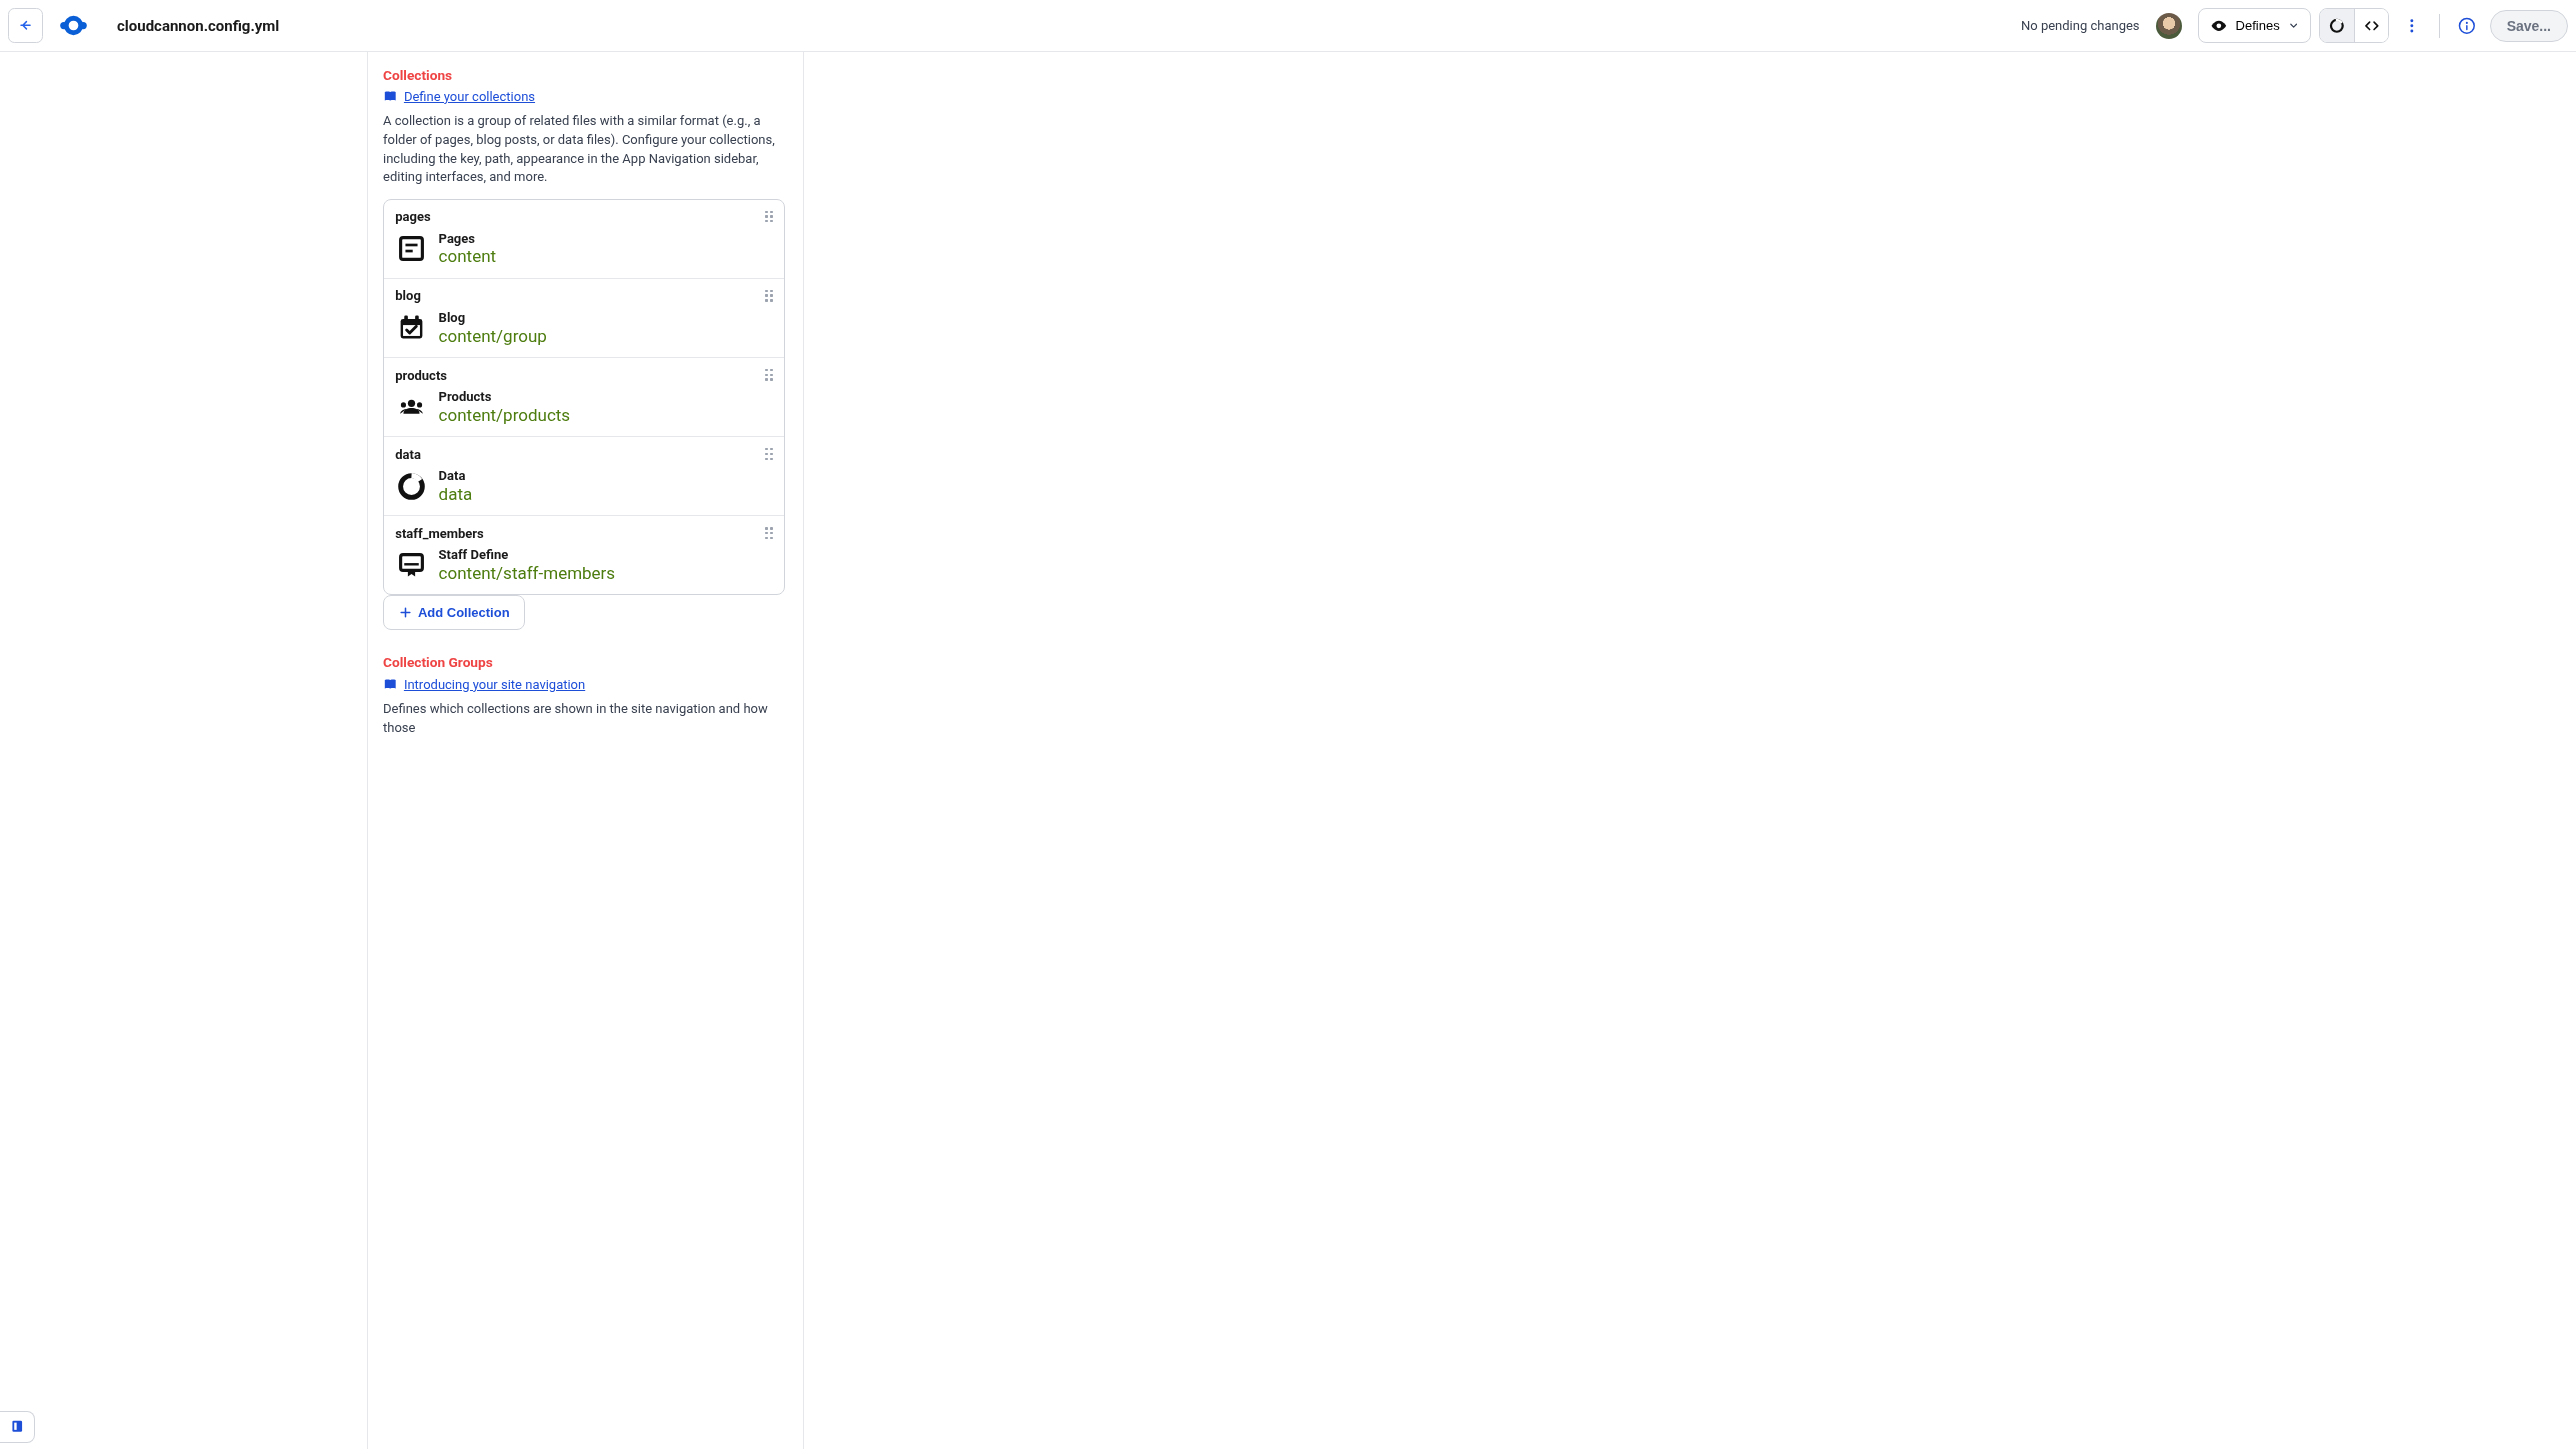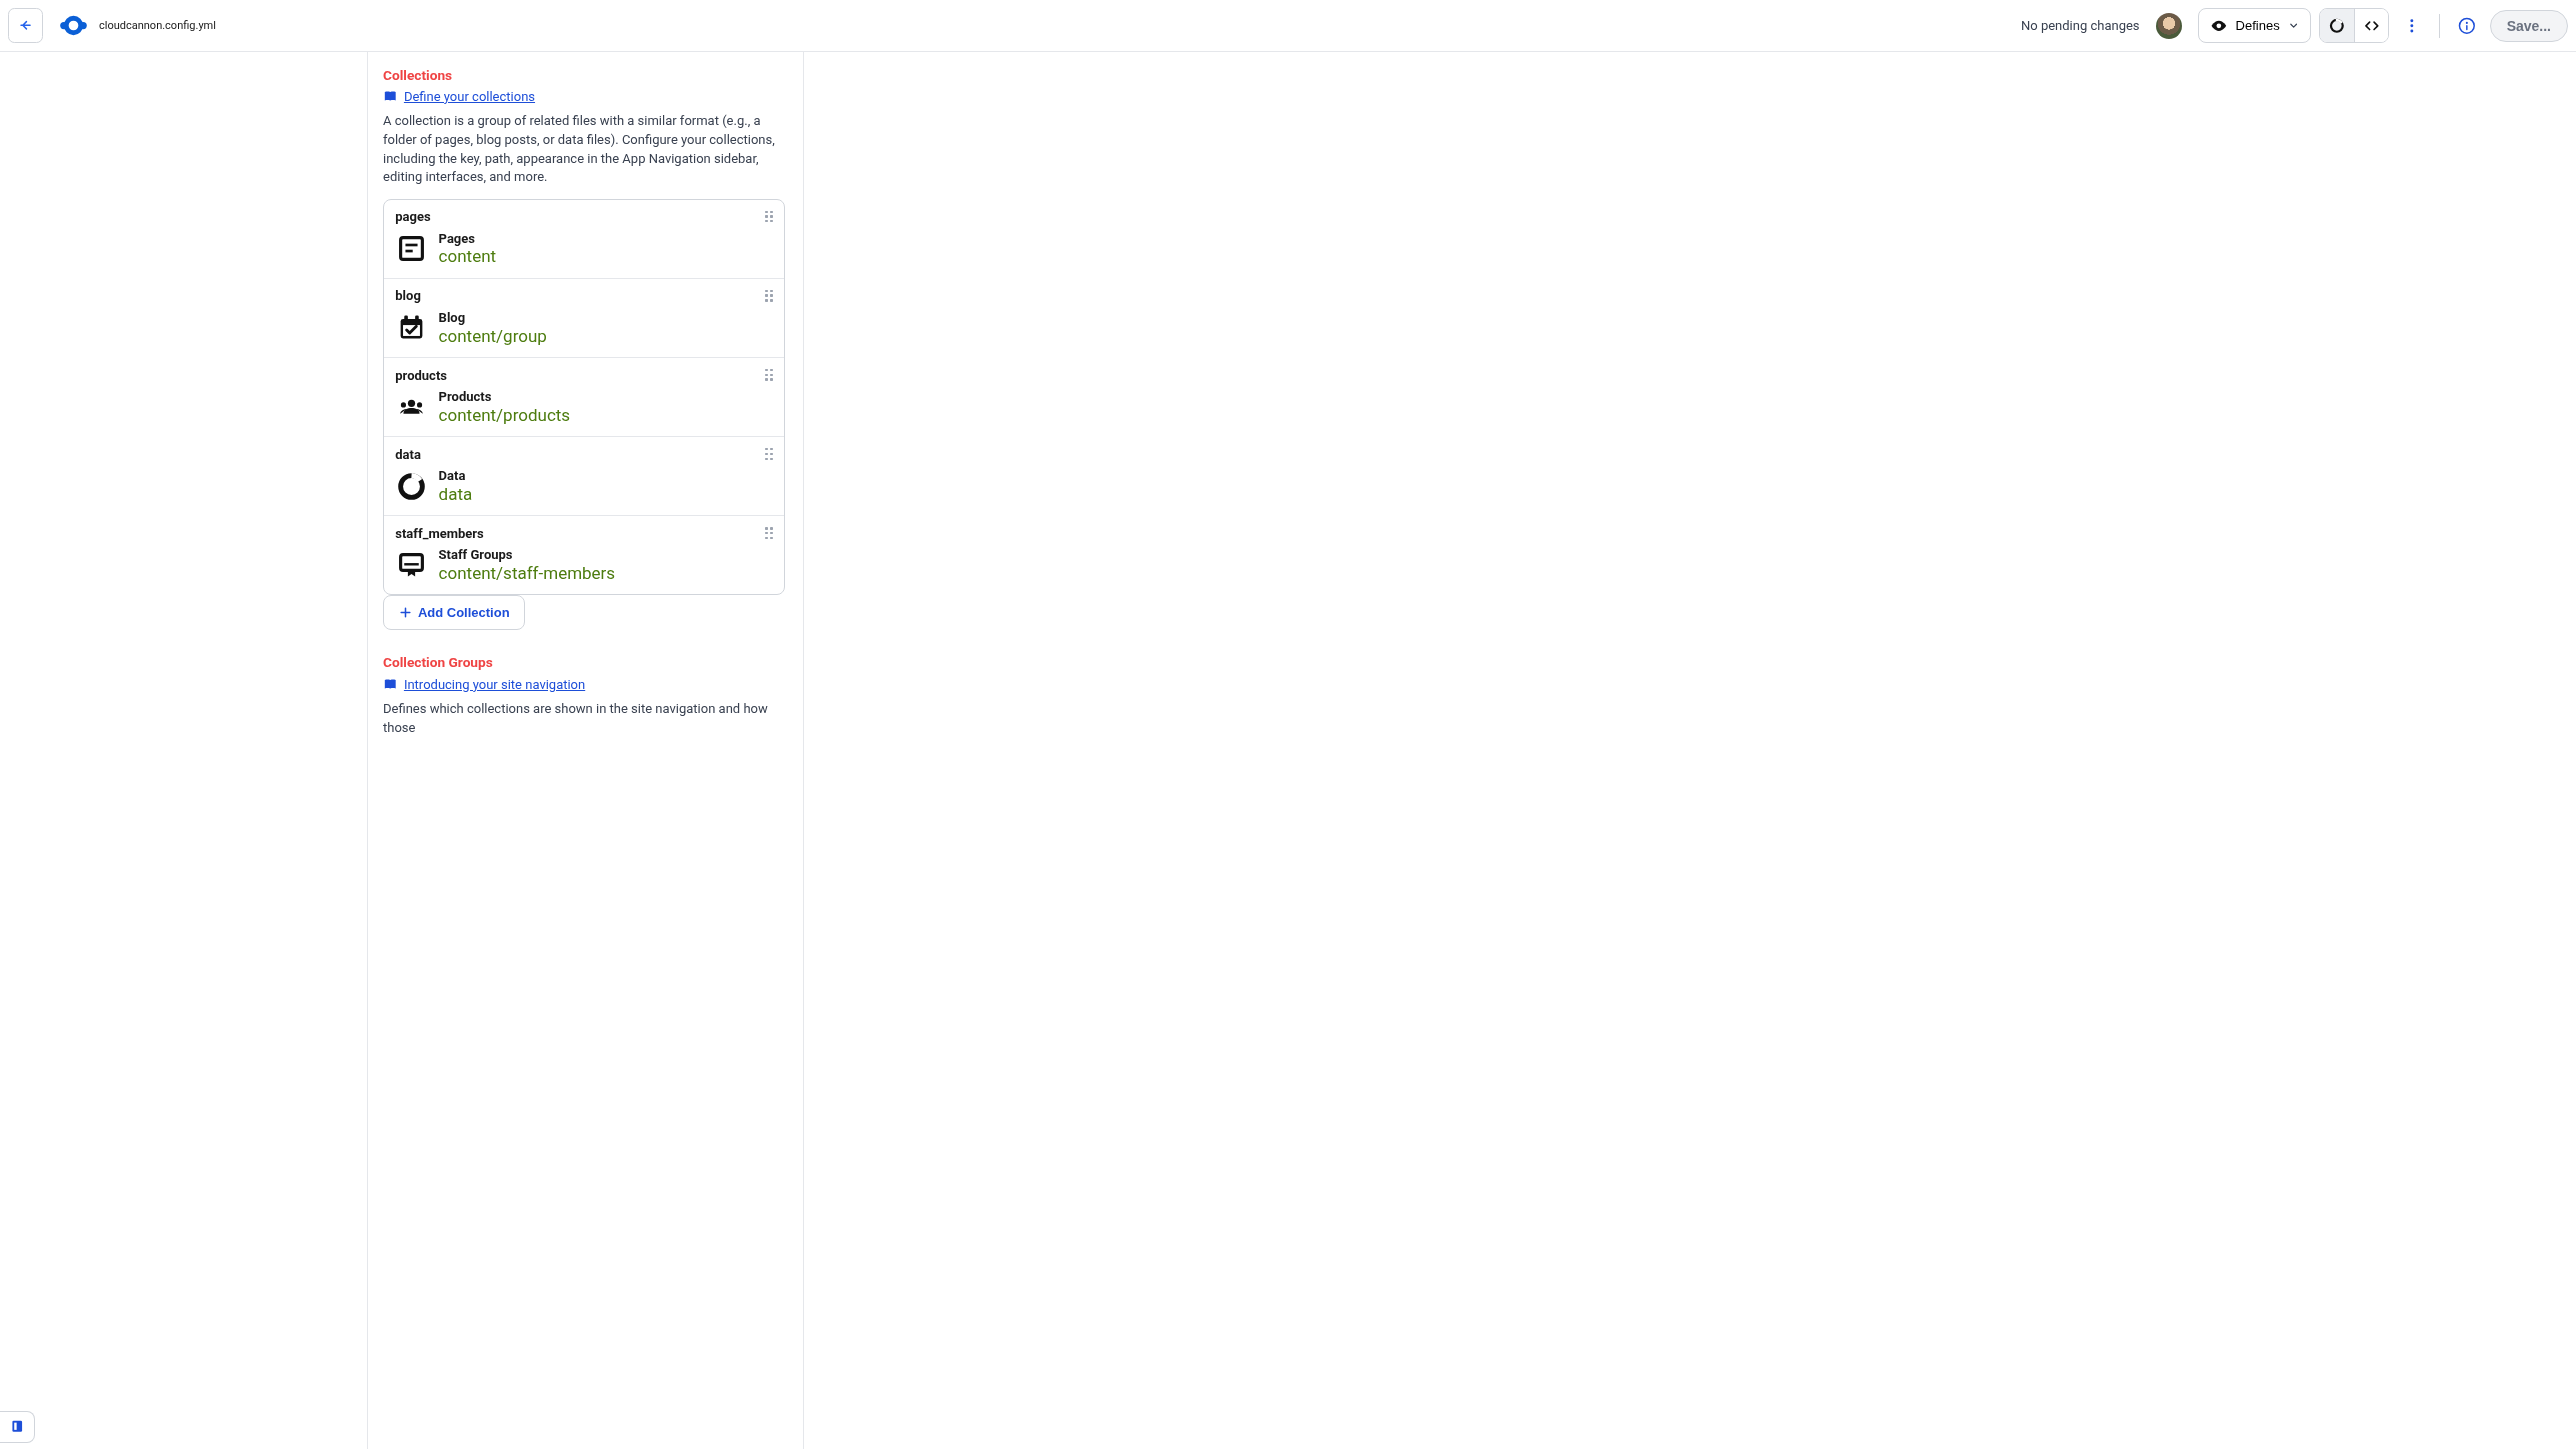--- a/index.html
+++ b/index.html
@@ -36,23 +36,23 @@
     width: 29px;
     height: 29px;
     display: flex;
     align-items: center;
     justify-content: center;
     margin-left: 8px;
   }
   .logo svg { width: 29px; height: 29px; }
 
   .filename {
-    font-weight: 400;
-    font-size: 11px;
-    margin-left: 3px;
+    font-weight: 700;
+    font-size: 15px;
+    margin-left: 21px;
   }
 
   .header-spacer { flex: 1; }
 
   .pending-txt {
     color: #394150;
     font-size: 13px;
     margin-right: 8px;
   }
 
@@ -464,21 +464,21 @@
         <div class="coll-key">staff_members</div>
         <div class="coll-row">
           <div class="coll-icon">
             <svg viewBox="0 0 24 24">
                 <rect x="3" y="3" width="18" height="13" rx="2" fill="none" stroke="#111" stroke-width="2.6"></rect>
                 <rect x="6" y="10" width="12" height="2" fill="#111"></rect>
                 <path d="M9 16v5l3-2 3 2v-5" fill="#111"></path>
               </svg>
           </div>
           <div class="coll-meta">
-            <div class="coll-name">Staff Groups</div>
+            <div class="coll-name">Staff Define</div>
             <div class="coll-path">content/staff-members</div>
           </div>
         </div>
       </div>
 
     </div>
 
     <button class="add-btn">
       <svg viewBox="0 0 24 24" fill="none">
           <path d="M12 4v16M4 12h16" stroke-linecap="round"></path>

